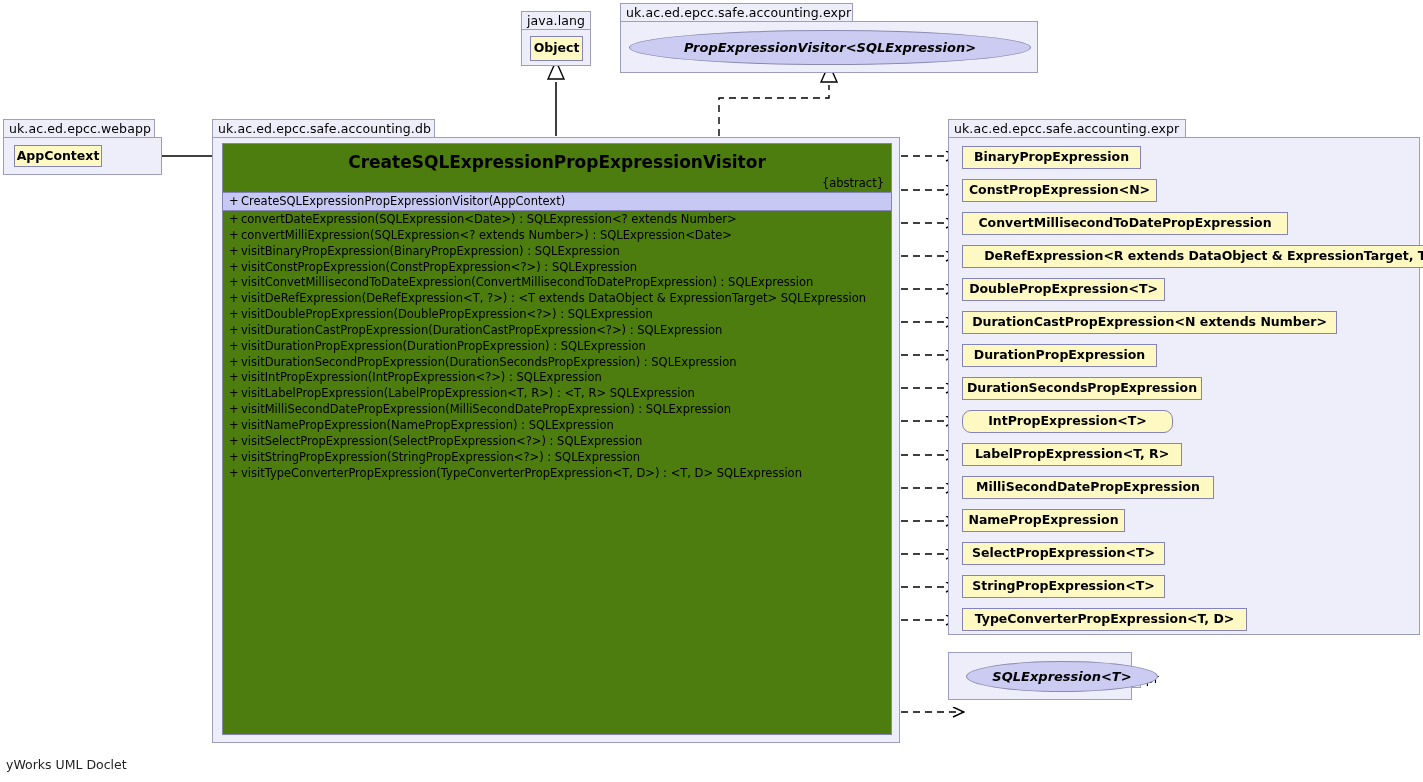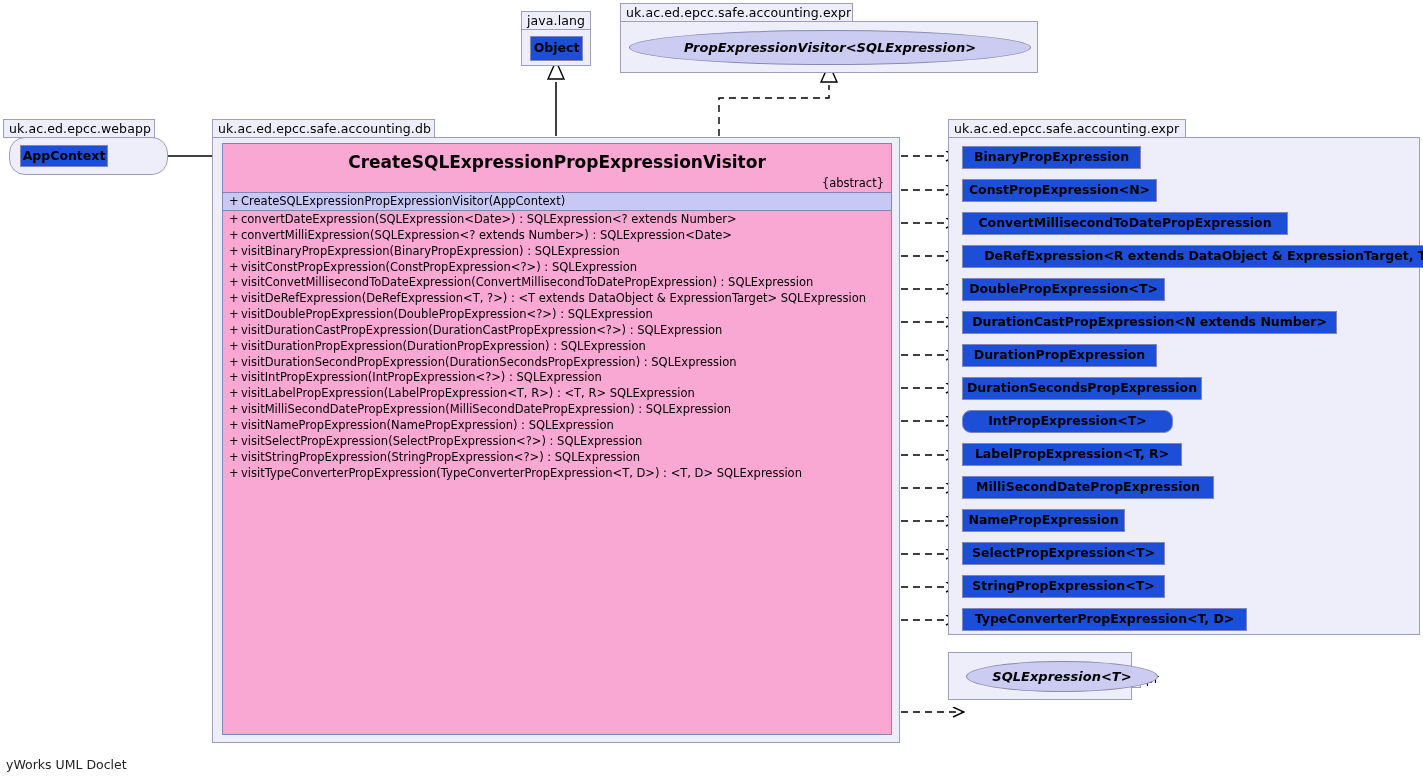--- a/index.html
+++ b/index.html
@@ -33,21 +33,21 @@
     line-height: 14px;
     letter-spacing: 0.1px;
   }
   .pkg-body {
     background: #eeeefb;
     border: 1px solid #9d9dc0;
   }
 
   
   .cls {
-    background: #1d4ed8;
+    background: #fef9c3;
     border: 1px solid #8484b8;
     color: #000;
     font-weight: bold;
     font-size: 12.5px;
     white-space: nowrap;
     display: flex;
     align-items: center;
     justify-content: center;
     padding: 0 22px;
     line-height: 1;
@@ -61,21 +61,21 @@
     font-weight: bold;
     font-size: 13px;
     display: flex;
     align-items: center;
     justify-content: center;
     white-space: nowrap;
   }
 
   
   .mainbox {
-    background: #f9a8d4;
+    background: #4d7c0f;
     border: 1px solid #8484b8;
   }
   .main-header {
     position: relative;
     height: 48px;
     border-bottom: 1px solid #8484b8;
   }
   .main-title {
     position: absolute;
     left: 0; right: 0; top: 8px;
@@ -175,21 +175,21 @@
   <div class="abs pkg-body" style="left:521px; top:29px; width:70px; height:37px;">
     <div class="abs cls" style="left:8px; top:6px; width:53px; height:25px;">Object</div>
   </div>
 
   <div class="abs pkg-tab" style="left:620px; top:3px; width:233px; height:19px;">uk.ac.ed.epcc.safe.accounting.expr</div>
   <div class="abs pkg-body" style="left:620px; top:21px; width:418px; height:52px;padding-left:36px;">
     <div class="abs iface" style="left:8px; top:8px; width:402px; height:35px;">PropExpressionVisitor&lt;SQLExpression&gt;</div>
   </div>
 
   <div class="abs pkg-tab" style="left:3px; top:119px; width:152px; height:19px;">uk.ac.ed.epcc.webapp</div>
-  <div class="abs pkg-body" style="left:9px; top:137px; width:159px; height:38px;border-radius:16px;">
+  <div class="abs pkg-body" style="left:3px; top:137px; width:159px; height:38px;">
     <div class="abs cls" style="left:10px; top:7px; width:88px; height:22px;">AppContext</div>
   </div>
 
   <div class="abs pkg-tab" style="left:212px; top:119px; width:223px; height:19px;">uk.ac.ed.epcc.safe.accounting.db</div>
   <div class="abs pkg-body" style="left:212px; top:137px; width:688px; height:606px;">
 
     <div class="abs mainbox" style="left:9px; top:5px; width:670px; height:592px;">
 
       <div class="main-header">
         <div class="main-title">CreateSQLExpressionPropExpressionVisitor</div>

